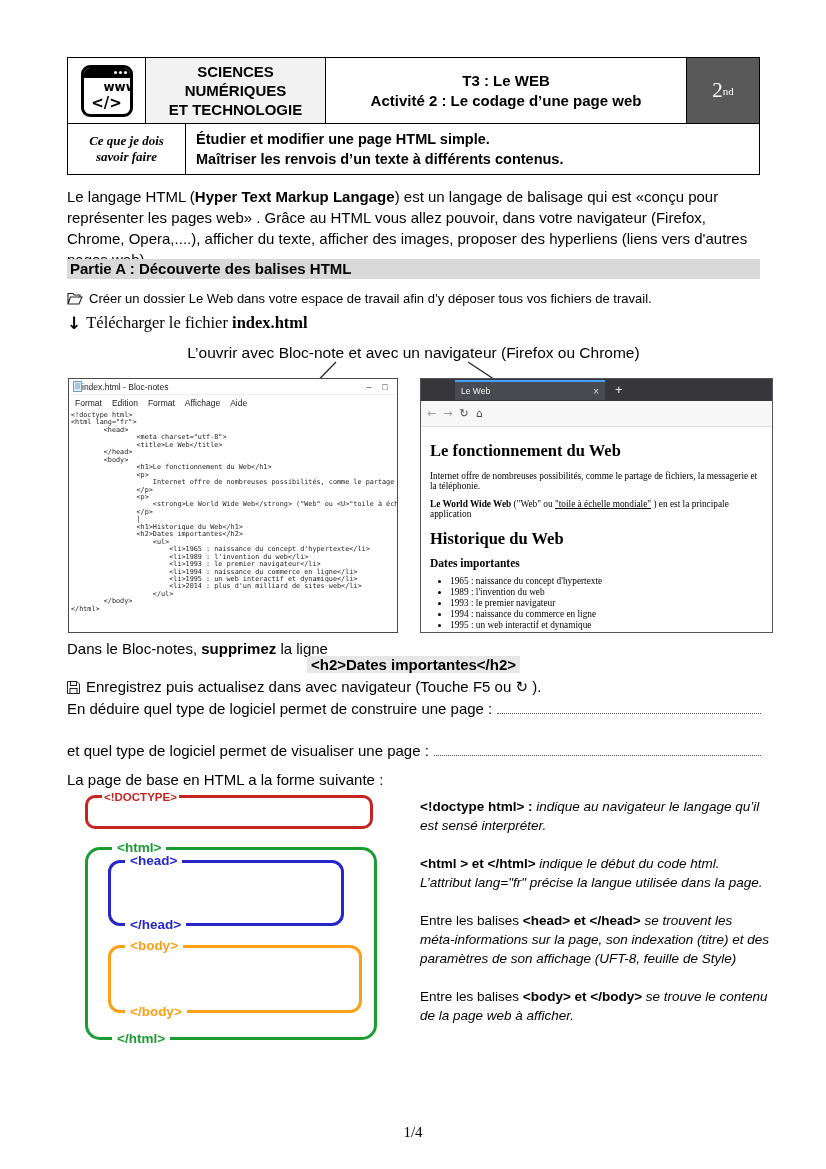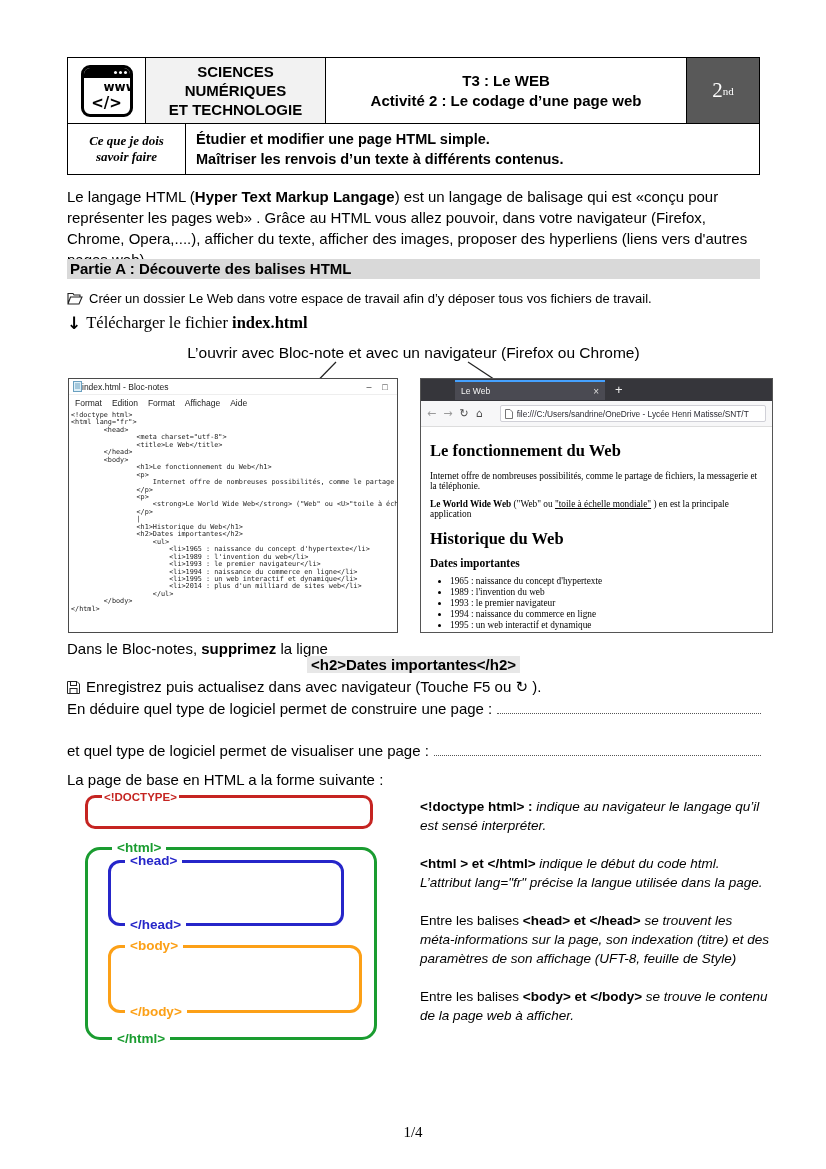--- a/index.html
+++ b/index.html
@@ -199,26 +199,20 @@
         <span class="br-tab-title">Le Web</span>
         <span class="br-tab-close">×</span>
       </div>
       <span class="br-newtab">+</span>
     </div>
     <div class="br-toolbar">
       <span class="br-nav">←</span>
       <span class="br-nav">→</span>
       <span class="br-nav dark">↻</span>
       <span class="br-nav dark">⌂</span>
-      <div class="br-urlbar">
-        <svg class="icon-svg" width="8" height="10" viewBox="0 0 8 10">
-            <path d="M0.5 0.5 H5 L7.5 3 V9.5 H0.5 z" fill="#fff" stroke="#777"></path>
-          </svg>
-        <span class="br-url">file:///C:/Users/sandrine/OneDrive - Lycée Henri Matisse/SNT/T</span>
-      </div>
     </div>
     <div class="br-content">
       <div class="br-h1">Le fonctionnement du Web</div>
       <div class="br-p">Internet offre de nombreuses possibilités, comme le partage de fichiers, la messagerie et la téléphonie.</div>
       <div class="br-p">
         <b>Le World Wide Web</b><span> ("Web" ou </span><span class="br-link">"toile à échelle mondiale"</span><span> ) en est la principale application</span>
       </div>
       <div class="br-h1b">Historique du Web</div>
       <div class="br-h2">Dates importantes</div>
       <ul class="br-ul">

